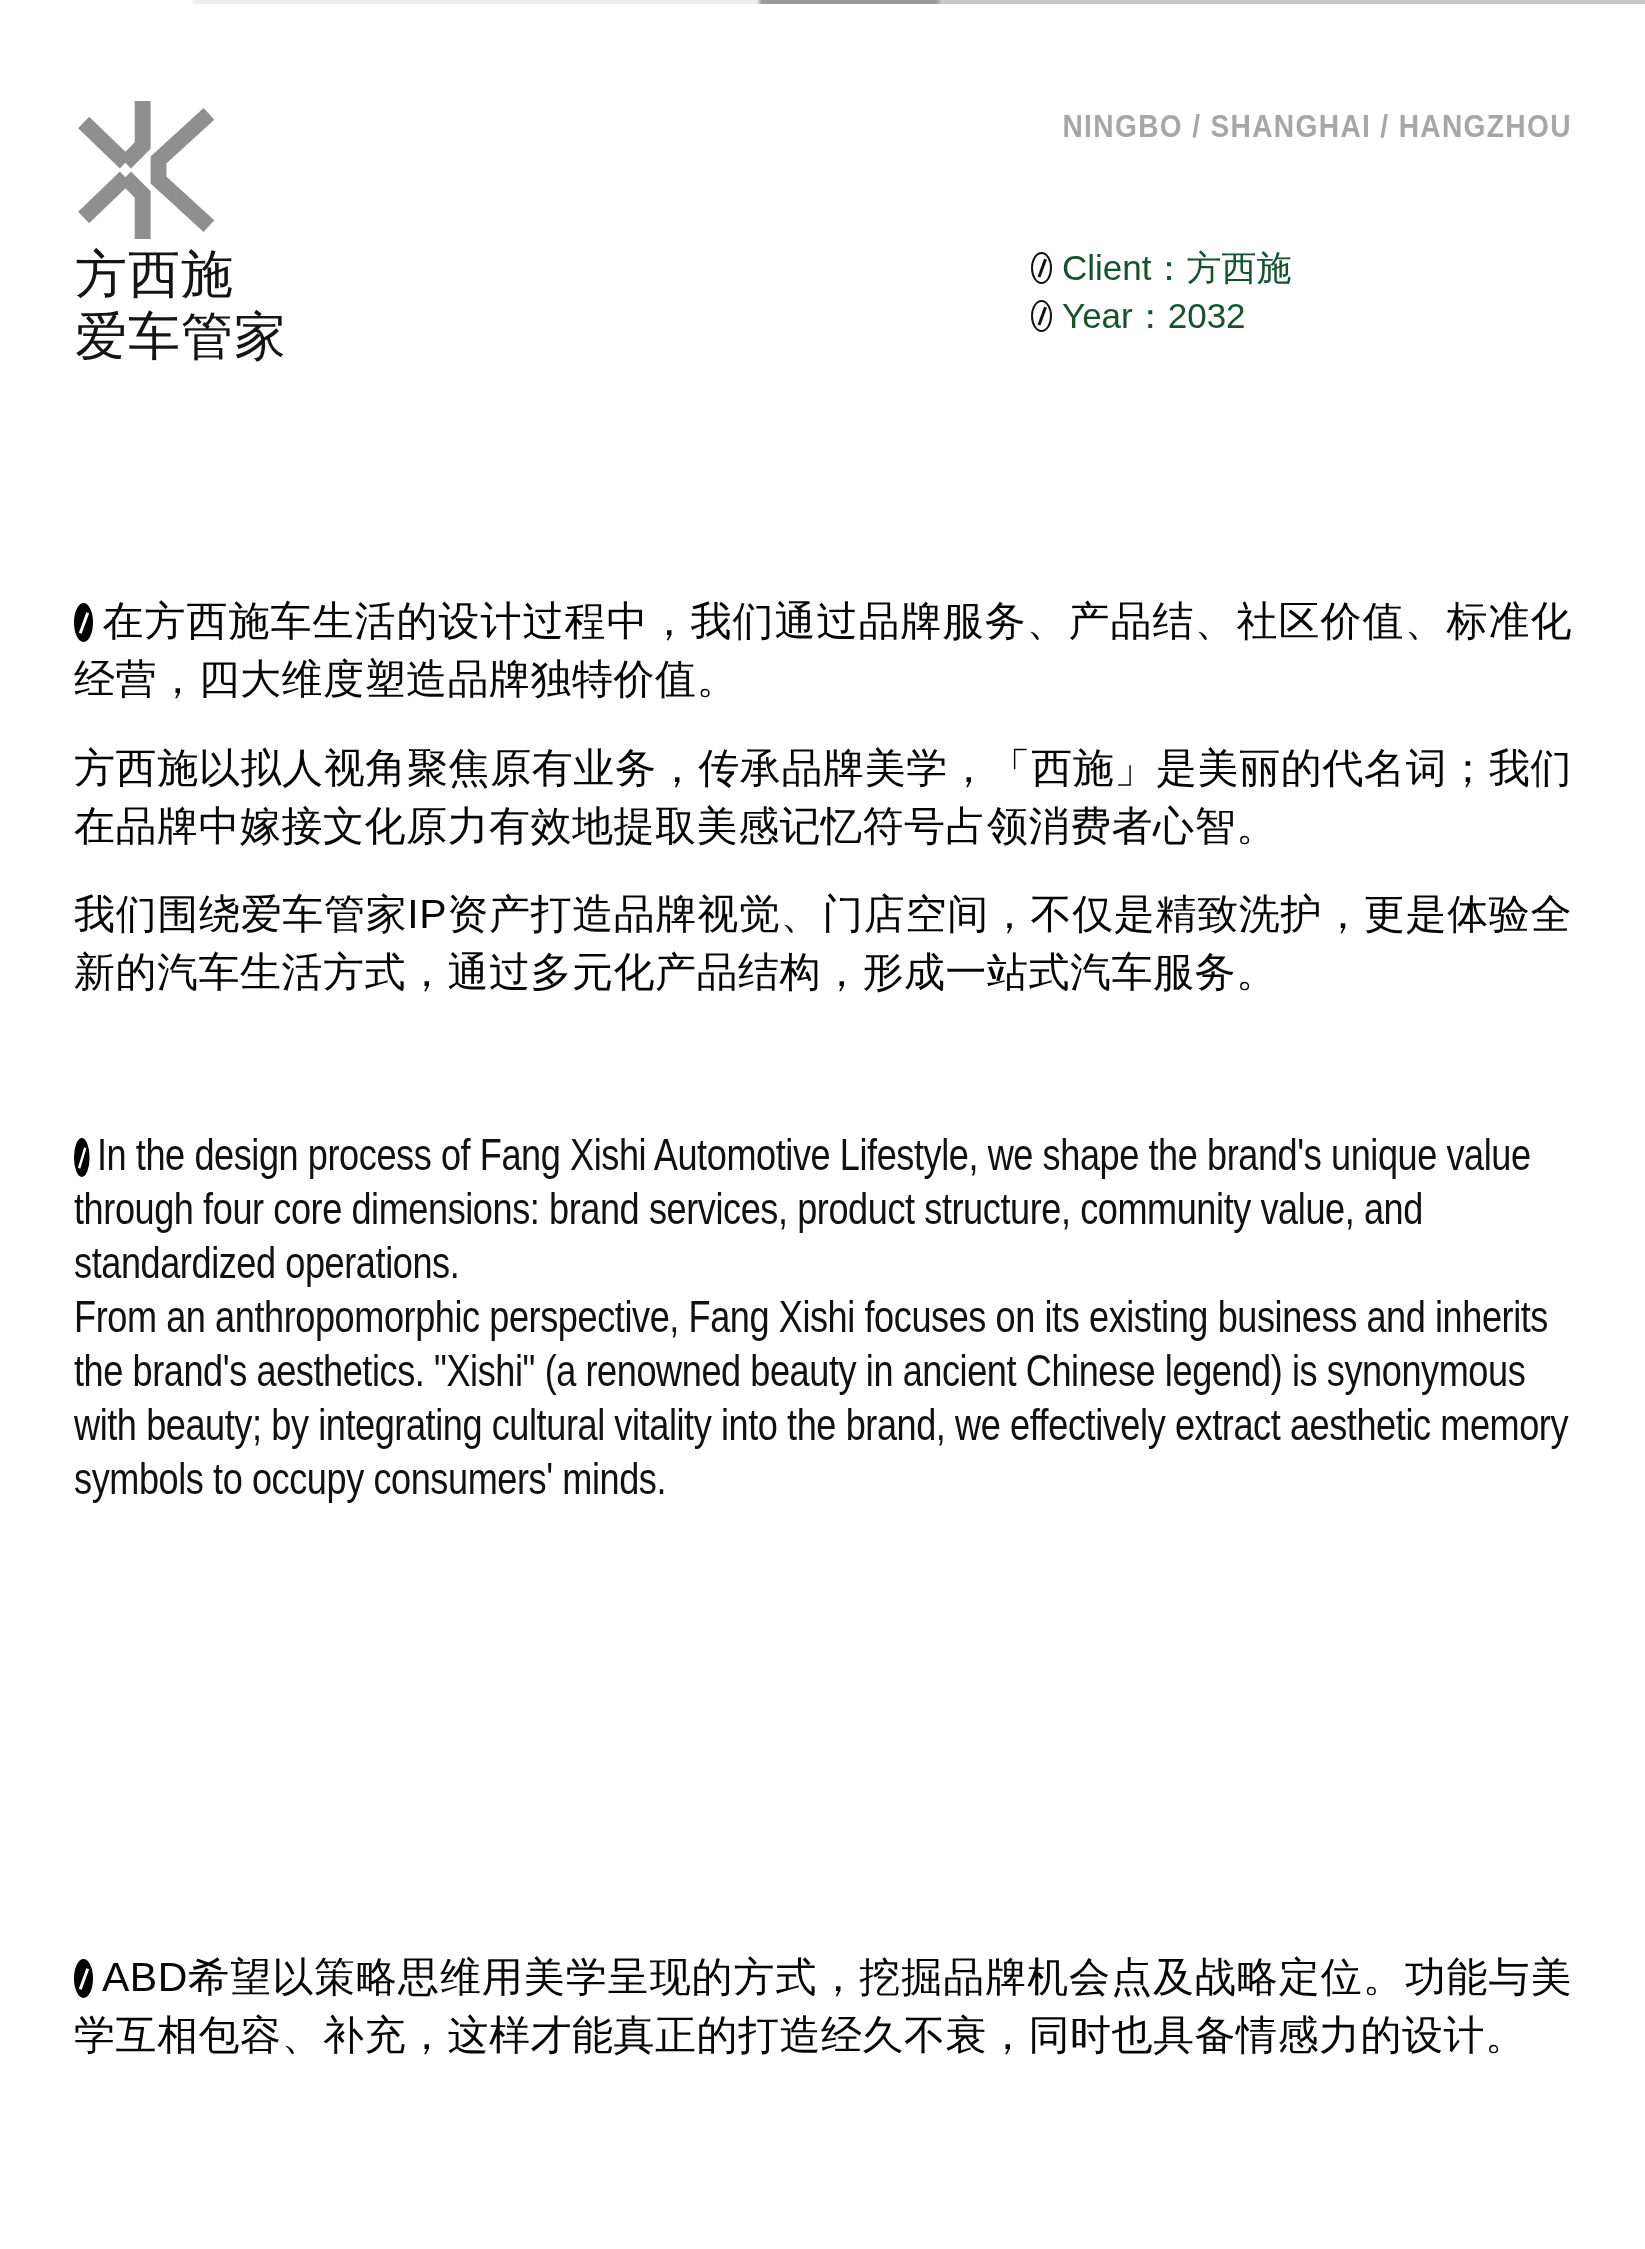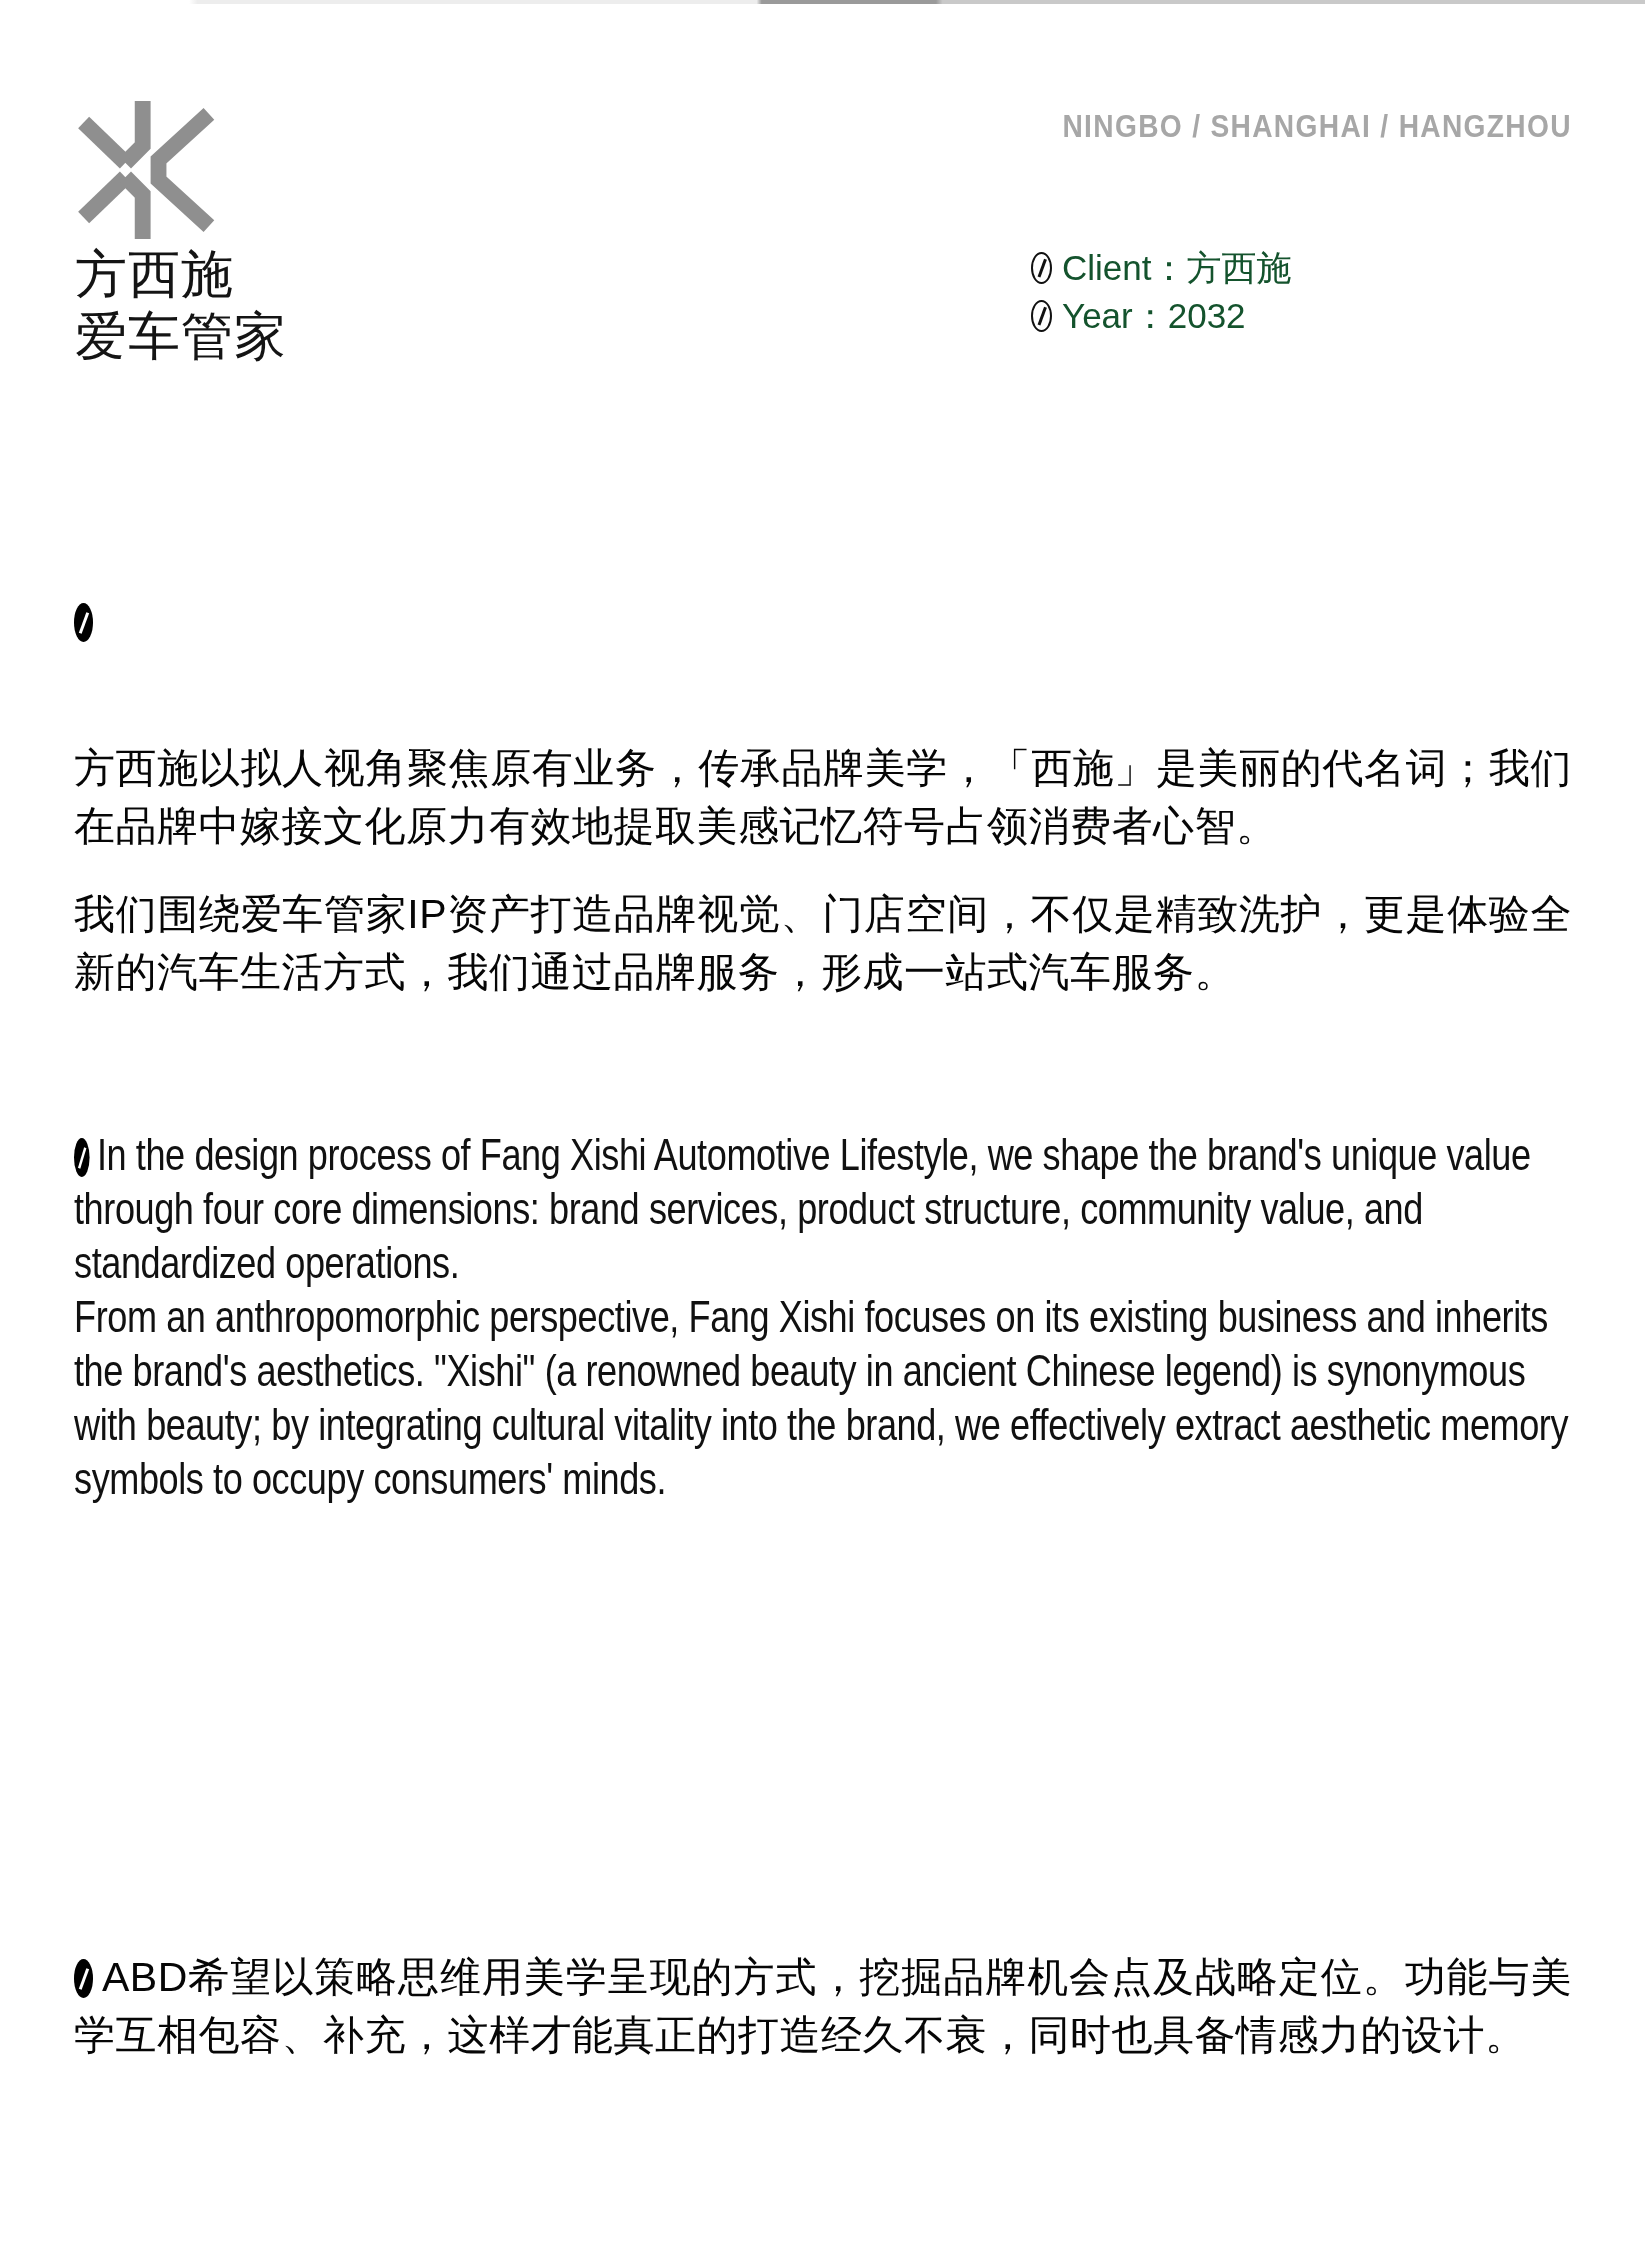--- a/index.html
+++ b/index.html
@@ -145,29 +145,29 @@
       <span class="meta-value">方西施</span>
     </div>
     <div class="meta-row">
       <span class="meta-icon"></span>
       <span class="meta-label">Year：</span>
       <span class="meta-value">2032</span>
     </div>
   </div>
 
   <div class="cn-block" id="p1-block">
-    <p><span class="bullet"></span></p>
+    <p><span class="bullet"></span><span>在方西施车生活的设计过程中，我们通过品牌服务、产品结、社区价值、标准化经营，四大维度塑造品牌独特价值。</span></p>
   </div>
 
   <div class="cn-block" id="p2-block">
     <p><span>方西施以拟人视角聚焦原有业务，传承品牌美学，「西施」是美丽的代名词；我们在品牌中嫁接文化原力有效地提取美感记忆符号占领消费者心智。</span></p>
   </div>
 
   <div class="cn-block" id="p3-block">
-    <p><span>我们围绕爱车管家IP资产打造品牌视觉、门店空间，不仅是精致洗护，更是体验全新的汽车生活方式，我们通过品牌服务，形成一站式汽车服务。</span></p>
+    <p><span>我们围绕爱车管家IP资产打造品牌视觉、门店空间，不仅是精致洗护，更是体验全新的汽车生活方式，通过多元化产品结构，形成一站式汽车服务。</span></p>
   </div>
 
   <div id="en-block">
     <p class="en-part"><span class="bullet"></span><span>In the design process of Fang Xishi Automotive Lifestyle, we shape the brand's unique value through four core dimensions: brand services, product structure, community value, and standardized operations.</span></p>
     <p class="en-part"><span>From an anthropomorphic perspective, Fang Xishi focuses on its existing business and inherits the brand's aesthetics. "Xishi" (a renowned beauty in ancient Chinese legend) is synonymous with beauty; by integrating cultural vitality into the brand, we effectively extract aesthetic memory symbols to occupy consumers' minds.</span></p>
   </div>
 
   <div class="cn-block" id="cn2-block">
     <p><span class="bullet"></span><span>ABD希望以策略思维用美学呈现的方式，挖掘品牌机会点及战略定位。功能与美学互相包容、补充，这样才能真正的打造经久不衰，同时也具备情感力的设计。</span></p>
   </div>

